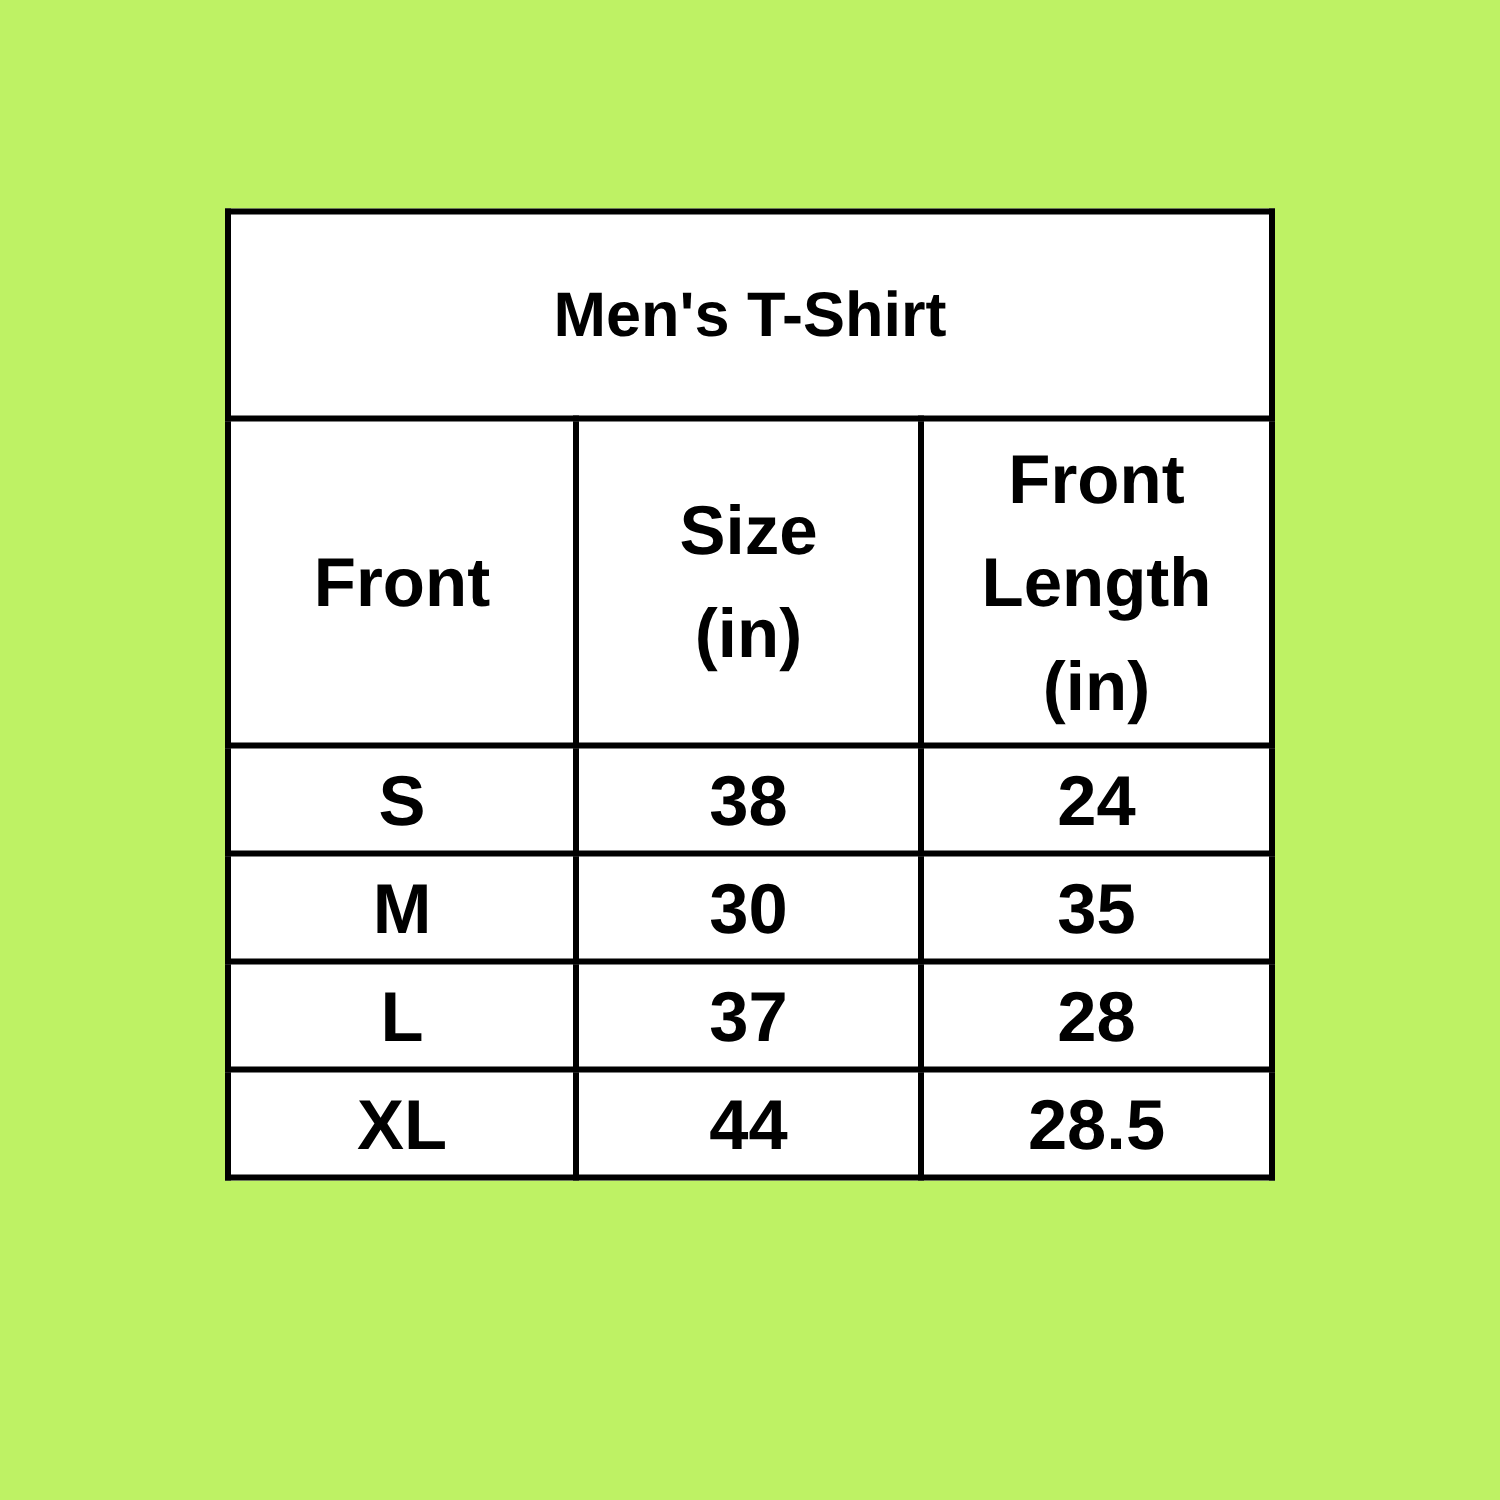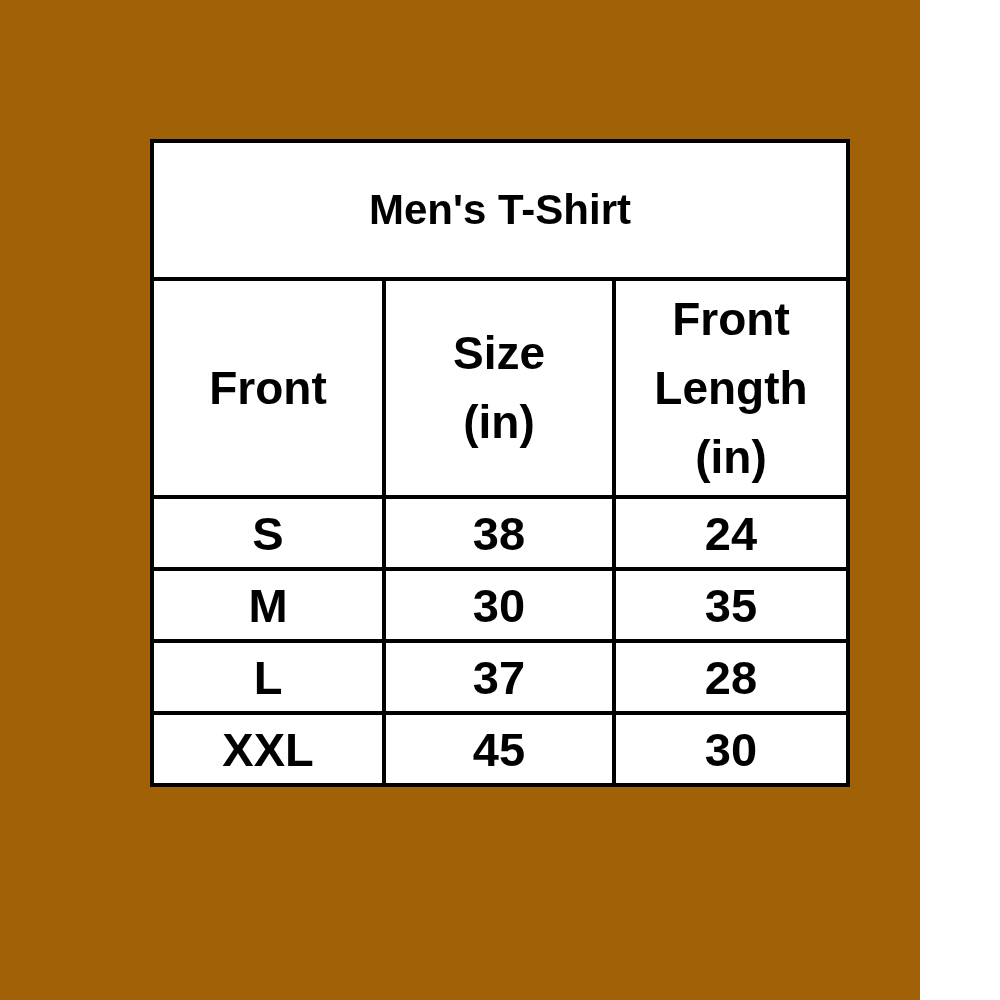--- a/index.html
+++ b/index.html
@@ -2,23 +2,23 @@
 <html><head>
 <meta charset="utf-8">
 <style>
   html, body {
     margin: 0;
     padding: 0;
     background: #ffffff;
   }
   .canvas {
     position: relative;
-    width: 920px;
+    width: 1000px;
     height: 1000px;
-    background: #a16207;
+    background: #bef264;
     font-family: "Liberation Sans", sans-serif;
     color: #000000;
   }
   table.size-chart {
     position: absolute;
     left: 150px;
     top: 139px;
     width: 696px;
     border-collapse: collapse;
     table-layout: fixed;
@@ -88,19 +88,19 @@
         <td>M</td>
         <td>30</td>
         <td>35</td>
       </tr>
       <tr class="data-row">
         <td>L</td>
         <td>37</td>
         <td>28</td>
       </tr>
       <tr class="data-row">
-        <td>XXL</td>
-        <td>45</td>
-        <td>30</td>
+        <td>XL</td>
+        <td>44</td>
+        <td>28.5</td>
       </tr>
     </tbody>
   </table>
 </div>
 
 </body></html>

